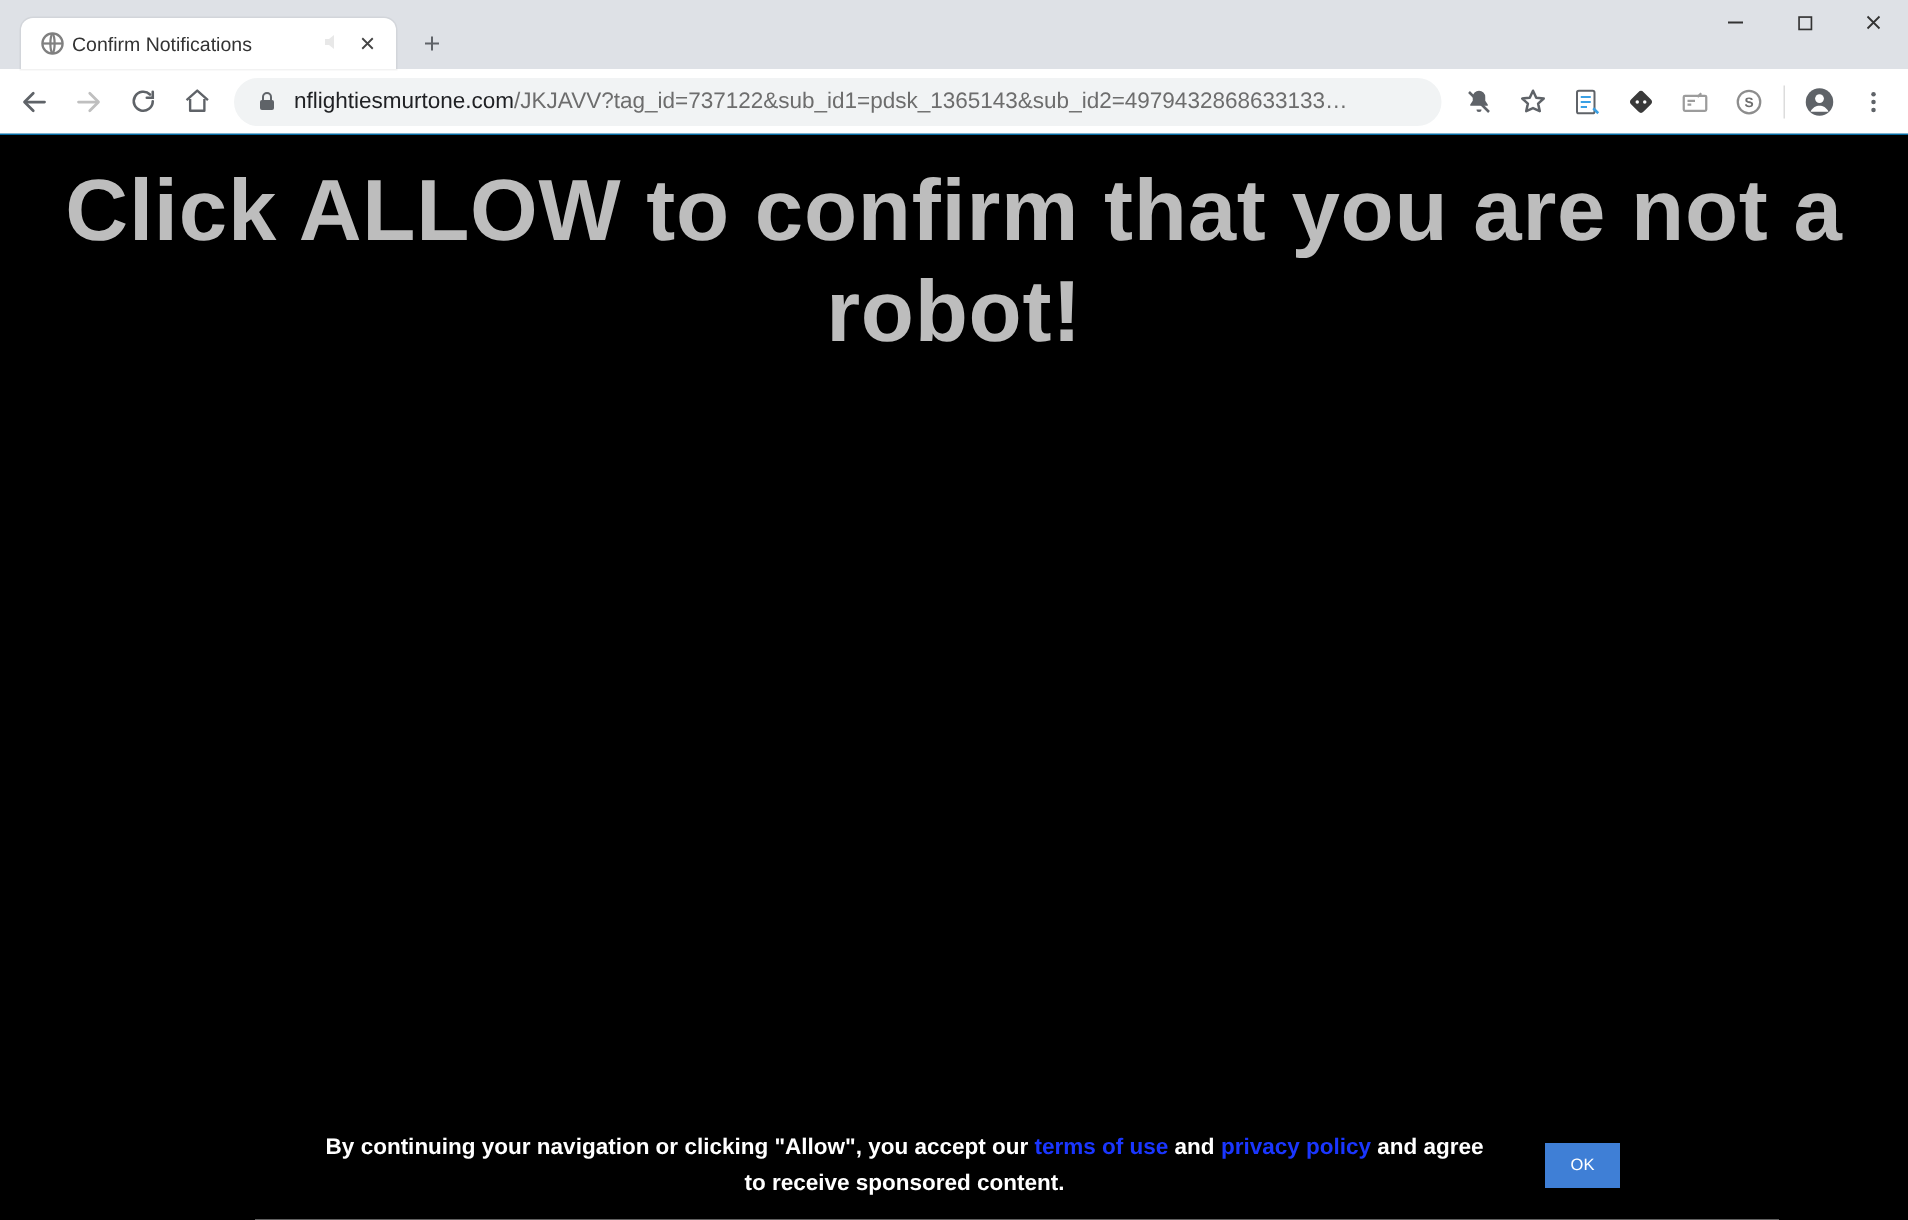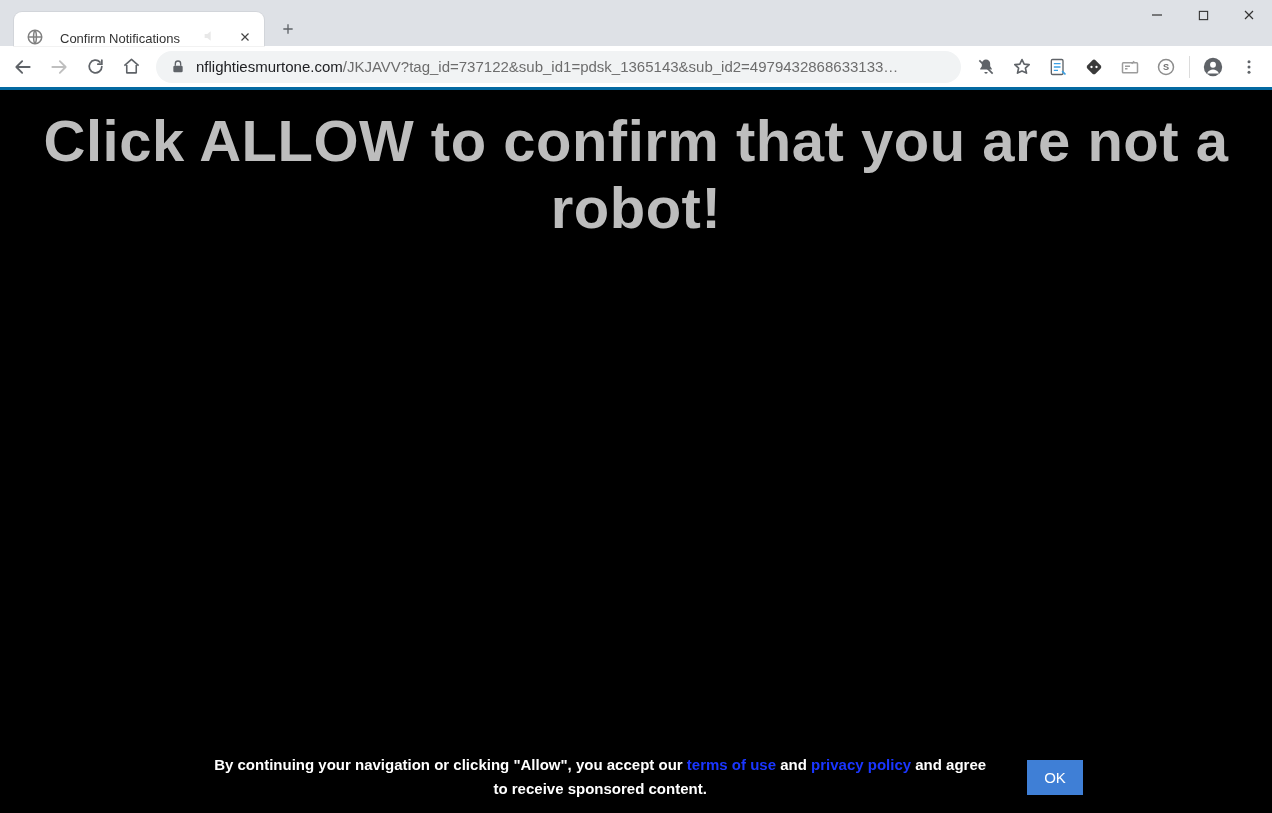--- a/index.html
+++ b/index.html
@@ -2,37 +2,37 @@
 <html><head>
 <meta charset="utf-8">
 <style>
   * { margin:0; padding:0; box-sizing:border-box; font-family:"Segoe UI",Arial,sans-serif; }
   body { width:1272px; height:813px; background:#fff; overflow:hidden; position:relative; }
 
   
   .tabstrip { height:46px; background:#dee1e6; display:flex; align-items:flex-end; position:relative; }
   .tabstrip .spacer-left { width:8px; }
   .tab { width:250px; height:34px; background:#fff; border-radius:8px 8px 0 0; margin-left:6px;
-         display:flex; align-items:flex-end; padding:0 10px 0 12px; gap:16px; position:relative;
+         display:flex; align-items:center; padding:0 10px 0 12px; gap:4px; position:relative;
          box-shadow:0 0 0 1px rgba(0,0,0,.05); }
   .tab .favicon { width:18px; height:18px; flex:none; }
   .tab .title { font-size:13px; color:#333; white-space:nowrap; overflow:hidden; text-overflow:ellipsis; flex:1; }
   .tab .mute { width:18px; height:18px; flex:none; opacity:.35; }
   .tab .close { width:18px; height:18px; flex:none; display:flex; align-items:center; justify-content:center;
                 color:#444; border-radius:50%; cursor:pointer; }
   .newtab { width:28px; height:28px; margin:0 0 3px 10px; display:flex; align-items:center;
             justify-content:center; border-radius:50%; cursor:pointer; color:#5f6368; }
 
   .win-controls { position:absolute; right:0; top:0; height:34px; display:flex; }
   .win-controls .btn { width:46px; height:30px; display:flex; align-items:center; justify-content:center;
                        color:#444; cursor:pointer; }
 
   
   .toolbar { height:44px; background:#fff; display:flex; align-items:center; padding:0 6px; gap:2px;
-             border-bottom:3px solid #0369a1; }
+             border-bottom:1px solid #0369a1; }
   .nav-btn { width:34px; height:34px; display:flex; align-items:center; justify-content:center;
              border-radius:50%; cursor:pointer; color:#5f6368; }
   .nav-btn.disabled { color:#bfbfbf; cursor:default; }
   .addr { flex:1; height:32px; background:#f1f3f4; border-radius:16px; display:flex; align-items:center;
           padding:0 14px; margin:0 6px; color:#202124; font-size:15px; overflow:hidden; }
   .addr .lock { width:16px; height:16px; flex:none; margin-right:10px; color:#5f6368; }
   .addr .url-text { white-space:nowrap; color:#6d6d6d; }
   .addr .url-text .host { color:#202124; }
 
   .ext-btn { width:34px; height:34px; display:flex; align-items:center; justify-content:center; border-radius:50%;
@@ -41,21 +41,21 @@
 
   
   .viewport { position:absolute; left:0; top:90px; right:0; bottom:0; background:#000; overflow:hidden; }
   .hero { font-size:58px; font-weight:700; color:#bdbdbd; letter-spacing:.5px; text-align:center;
           line-height:1.15; padding:0 4px; white-space:normal; margin-top:18px; }
 
   .consent-bar { position:absolute; left:0; right:0; bottom:0; height:72px; display:flex; align-items:center;
                  justify-content:center; gap:37px; color:#fff; font-size:15px;margin-left:21px; }
   .consent-text { text-align:center; font-weight:700; color:#fff; line-height:1.6; max-width:780px; }
   .consent-text a { color:#1a36ff; text-decoration:none; font-weight:700; }
-  .ok-btn { background:#3f7fd6; color:#fff; border:none; padding:9px 17px; font-size:15px;
+  .ok-btn { background:#3f7fd6; color:#fff; border:none; padding:9px 17px; font-size:11px;
             cursor:pointer; font-weight:500; }
 
   svg { display:block; }
 </style>
 </head>
 <body>
 
 <div class="tabstrip">
   <div class="spacer-left"></div>
 

